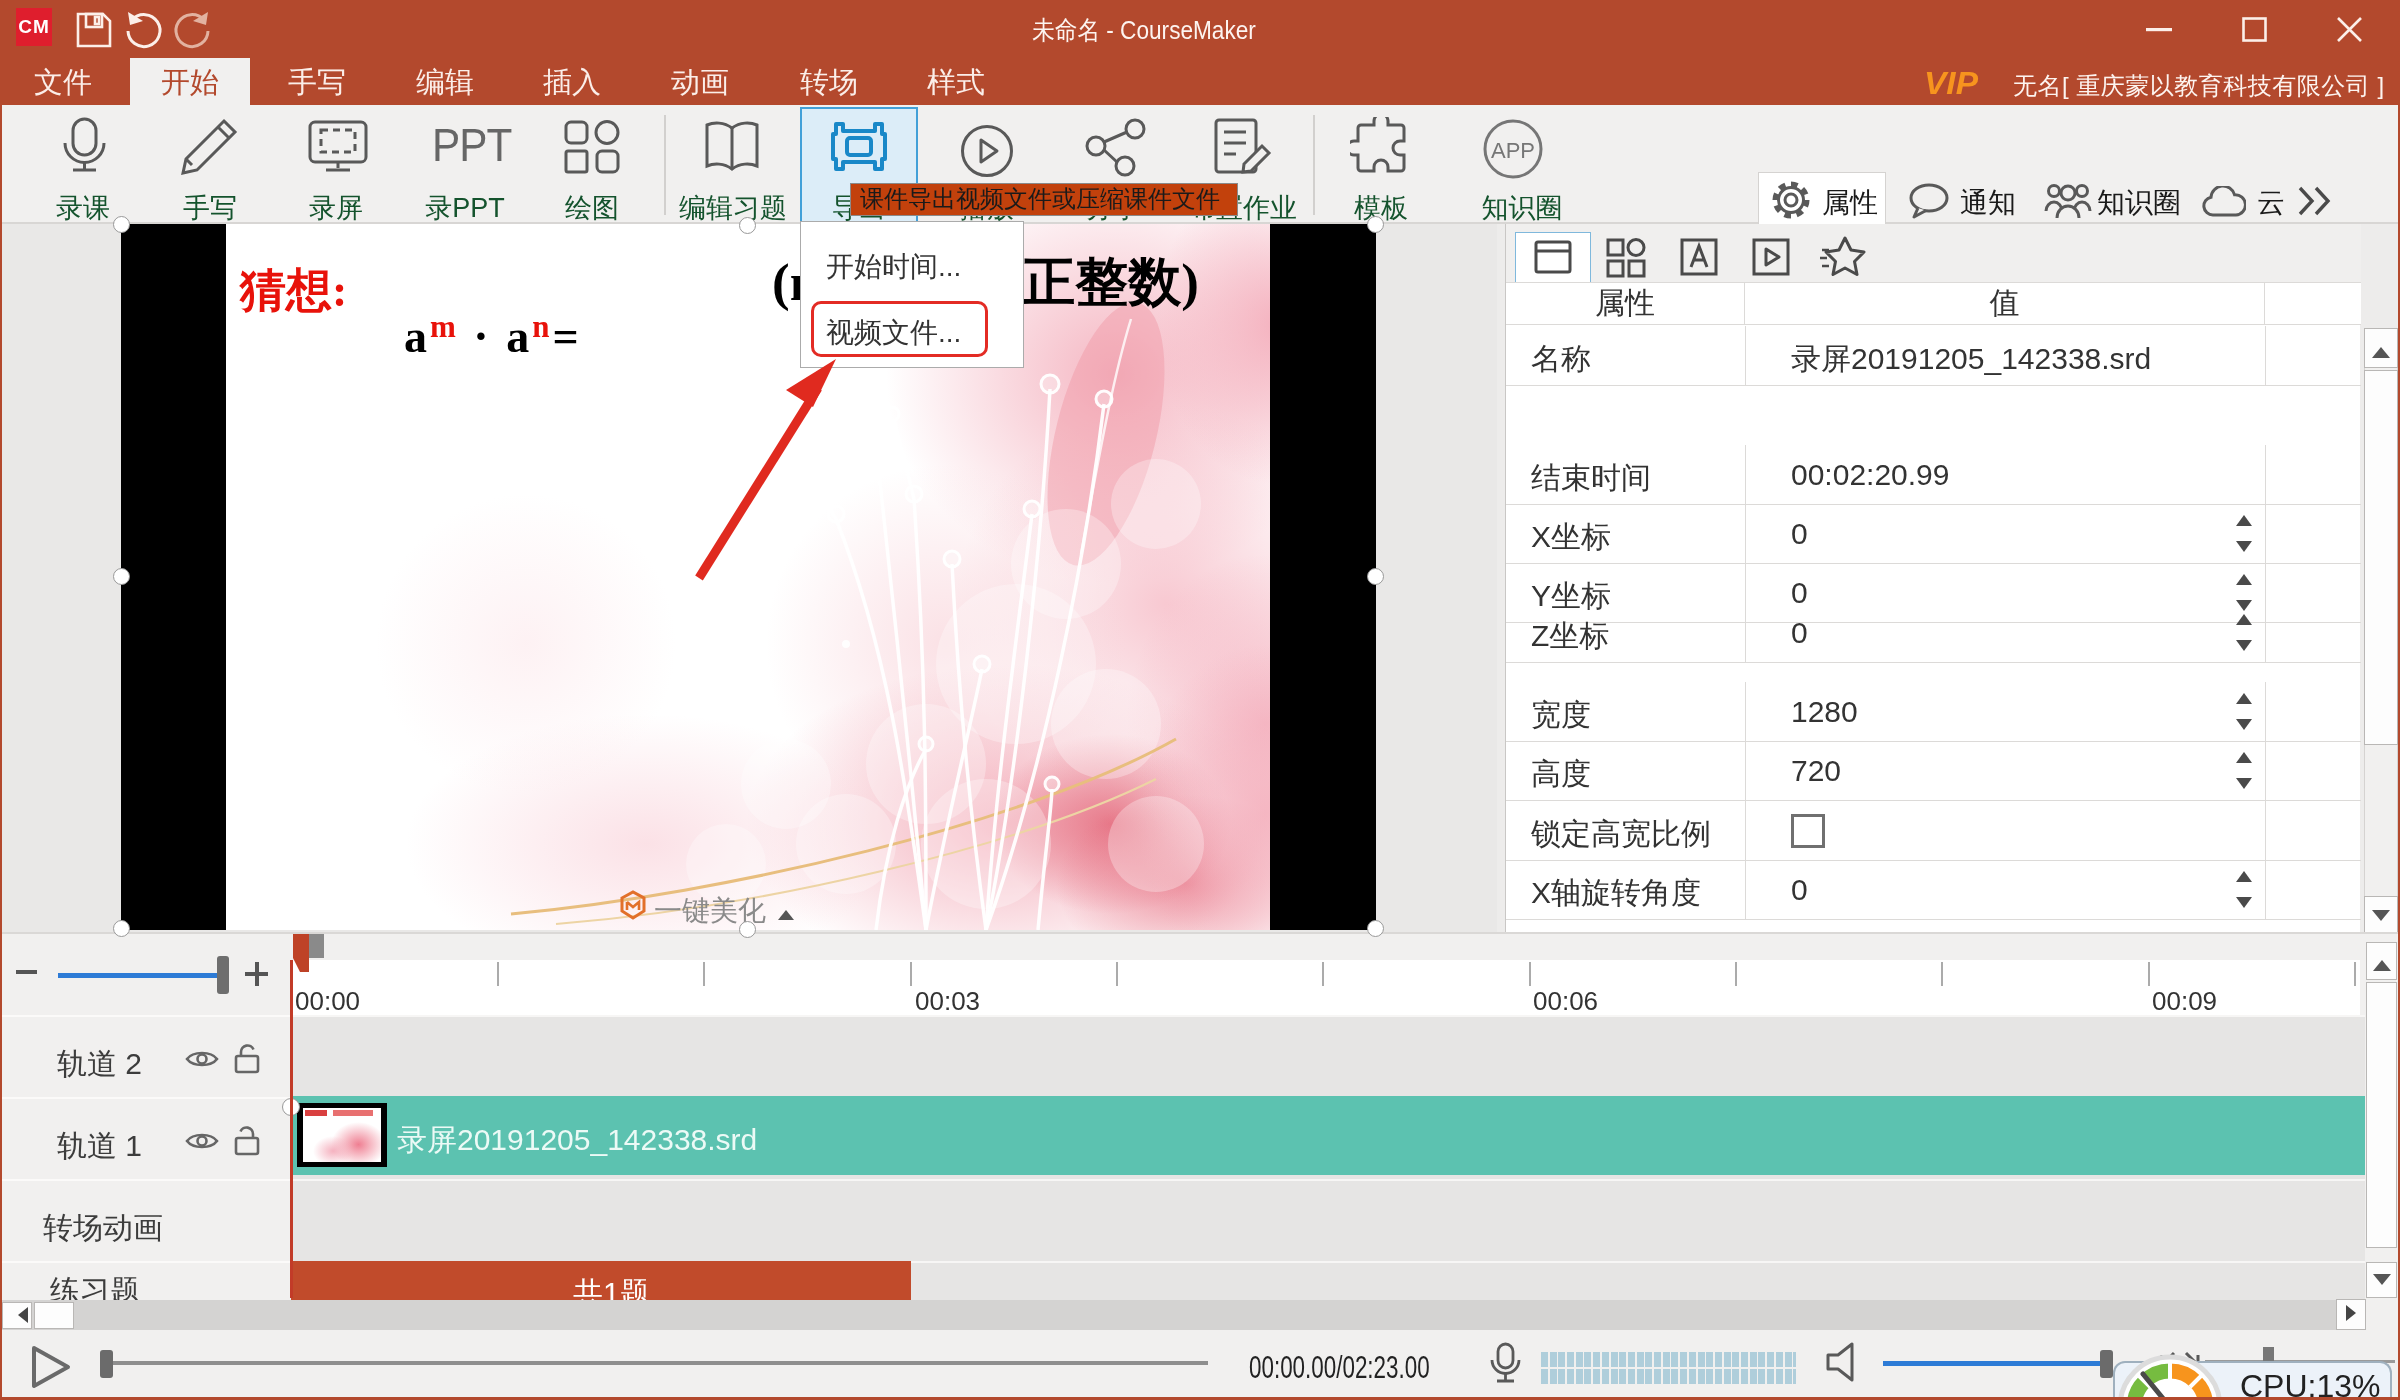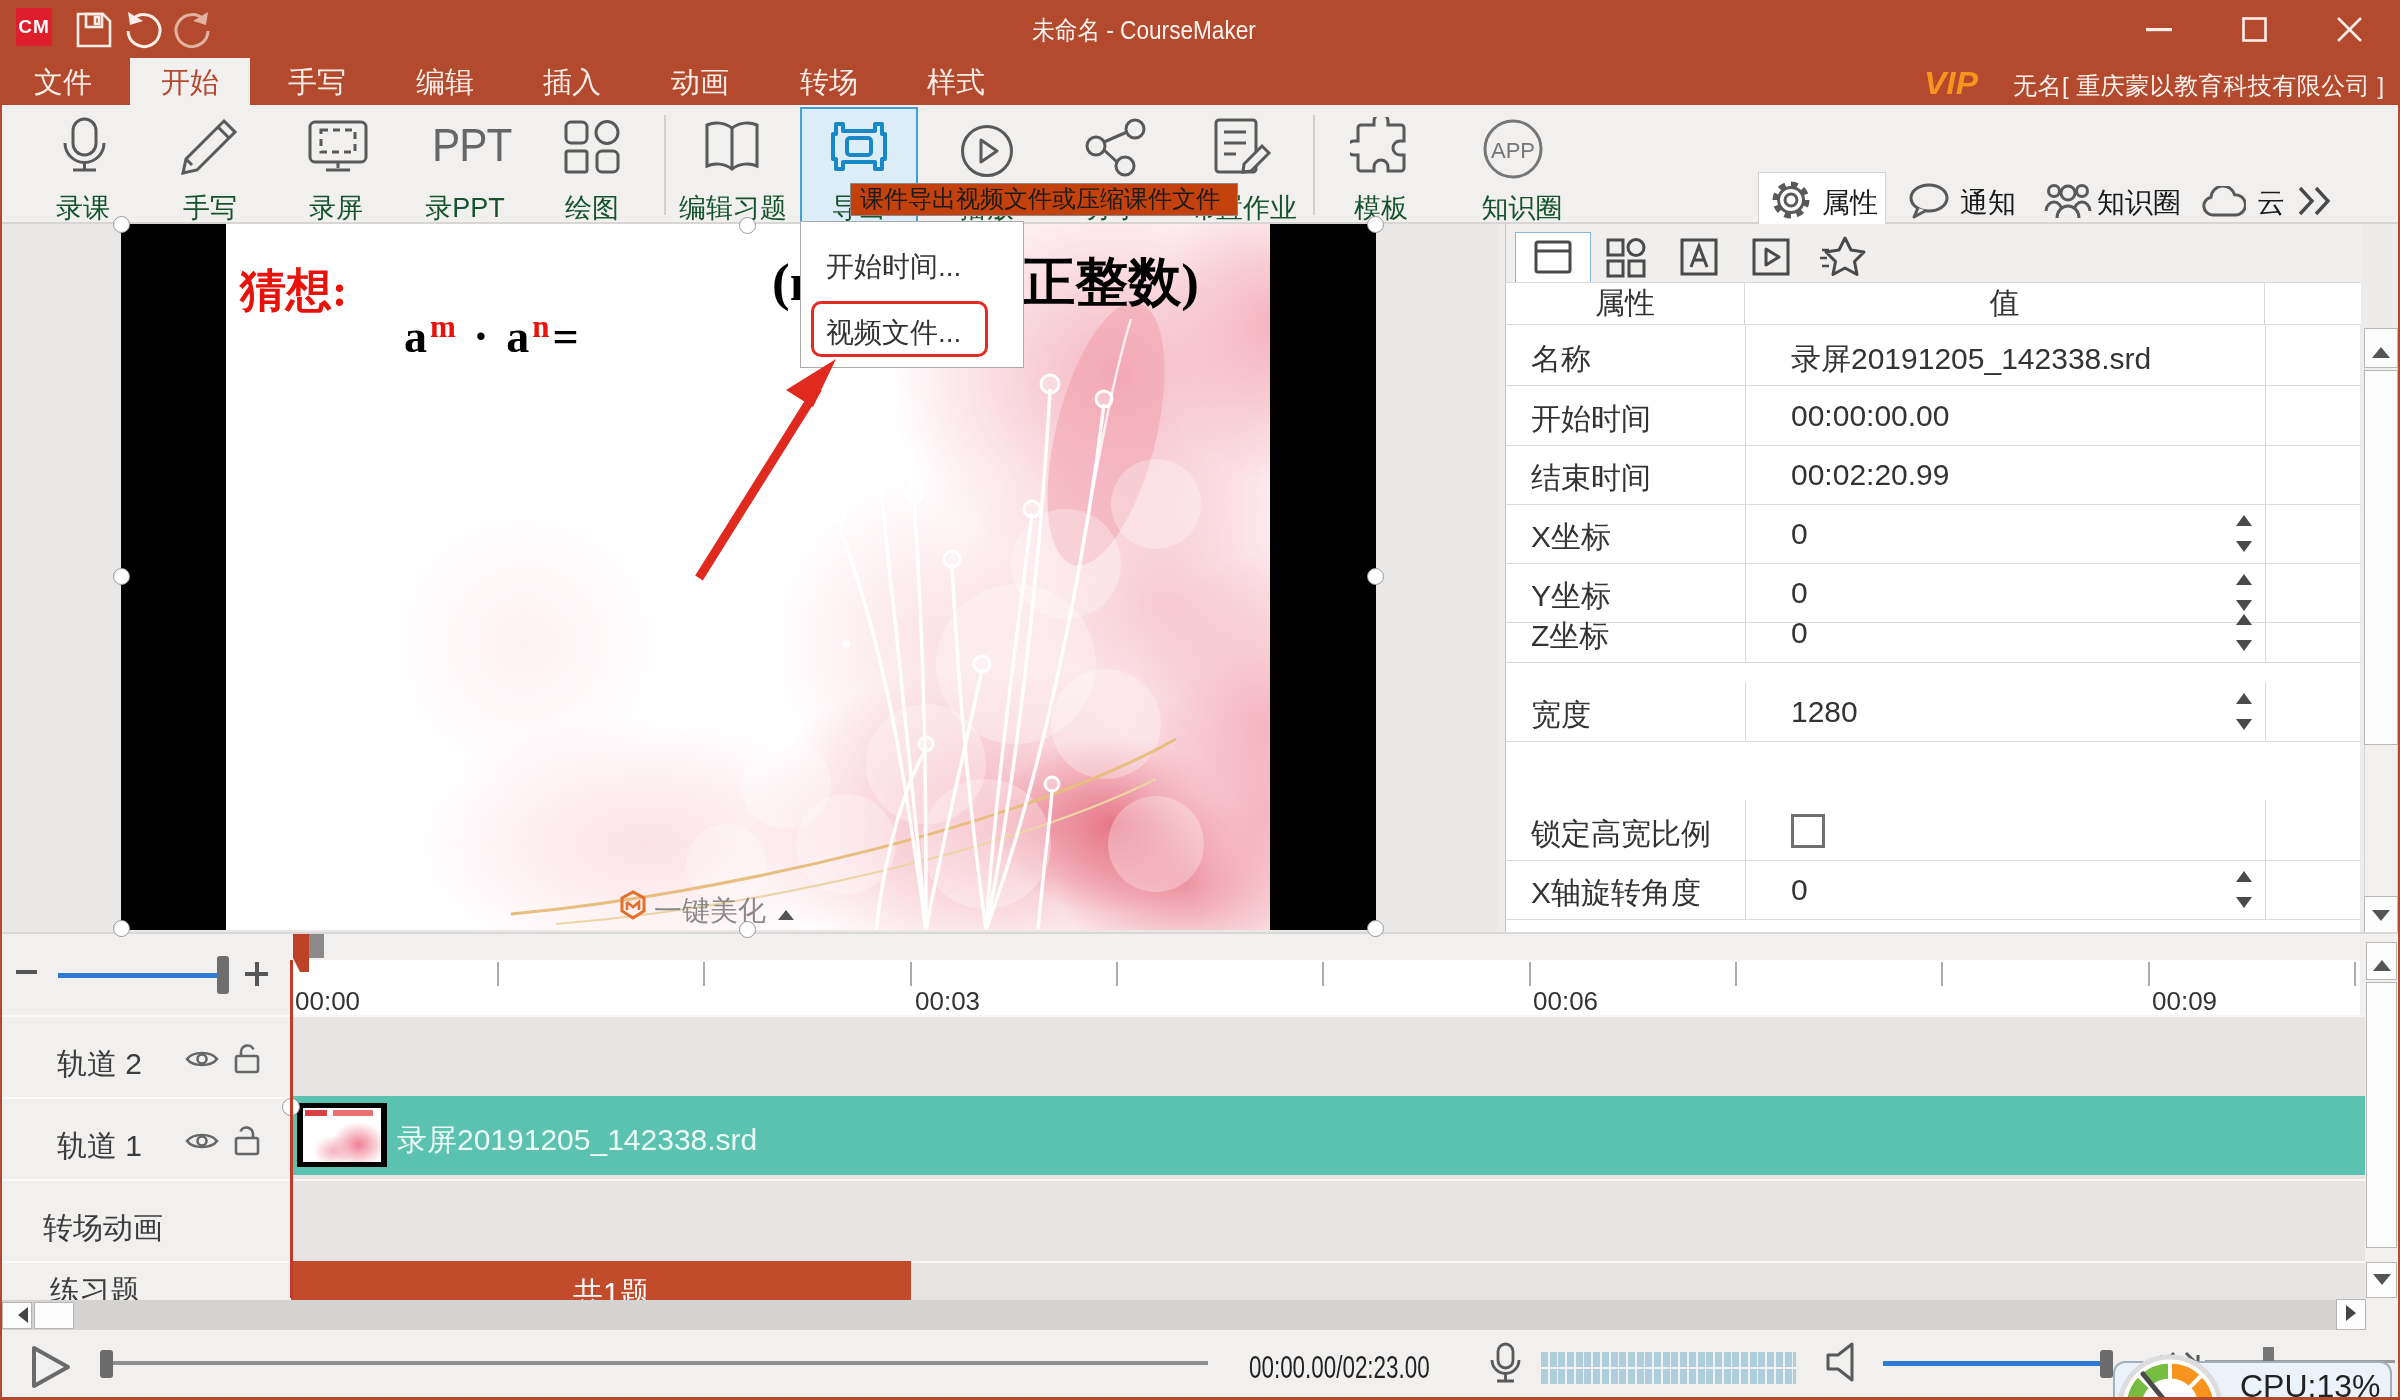--- a/index.html
+++ b/index.html
@@ -312,24 +312,20 @@
         <path d="M2,14 H9 M0,22 H7 M2,30 H9" stroke-width="2.6"></path>
       </svg>
     <div class="prow hdr" style="top:58px;height:43px;border-top:1px solid #DCDAD8;background:#fff;">
       <div style="position:absolute;left:0;top:0;width:239px;height:42px;border-right:1px solid #DCDAD8;text-align:center;line-height:40px;">属性</div>
       <div style="position:absolute;left:239px;top:0;width:520px;height:42px;border-right:1px solid #DCDAD8;text-align:center;line-height:40px;">值</div>
     </div>
     <div class="prow" style="top:102px;">
         <span class="plabel">名称</span>
         <span class="pval">录屏20191205_142338.srd</span>
       </div>
-    <div class="prow" style="top:162px;">
-        <span class="plabel">开始时间</span>
-        <span class="pval">00:00:00.00</span>
-      </div>
     <div class="prow" style="top:221px;">
         <span class="plabel">结束时间</span>
         <span class="pval">00:02:20.99</span>
       </div>
     <div class="prow" style="top:280px;">
         <span class="plabel">X坐标</span>
         <span class="pval">0</span>
         <span class="spin"></span>
       </div>
     <div class="prow" style="top:339px;">
@@ -338,20 +334,25 @@
         <span class="spin"></span>
       </div>
     <div class="prow" style="top:379px;text-decoration:underline;">
         <span class="plabel">Z坐标</span>
         <span class="pval">0</span>
         <span class="spin"></span>
       </div>
     <div class="prow" style="top:458px;">
         <span class="plabel">宽度</span>
         <span class="pval">1280</span>
+        <span class="spin"></span>
+      </div>
+    <div class="prow" style="top:517px;">
+        <span class="plabel">高度</span>
+        <span class="pval">720</span>
         <span class="spin"></span>
       </div>
     <div class="prow" style="top:577px;">
         <span class="plabel">锁定高宽比例</span>
         <span style="position:absolute;left:285px;top:13px;width:34px;height:34px;border:3px solid #707070;"></span>
       </div>
     <div class="prow" style="top:636px;">
         <span class="plabel">X轴旋转角度</span>
         <span class="pval">0</span>
         <span class="spin"></span>

